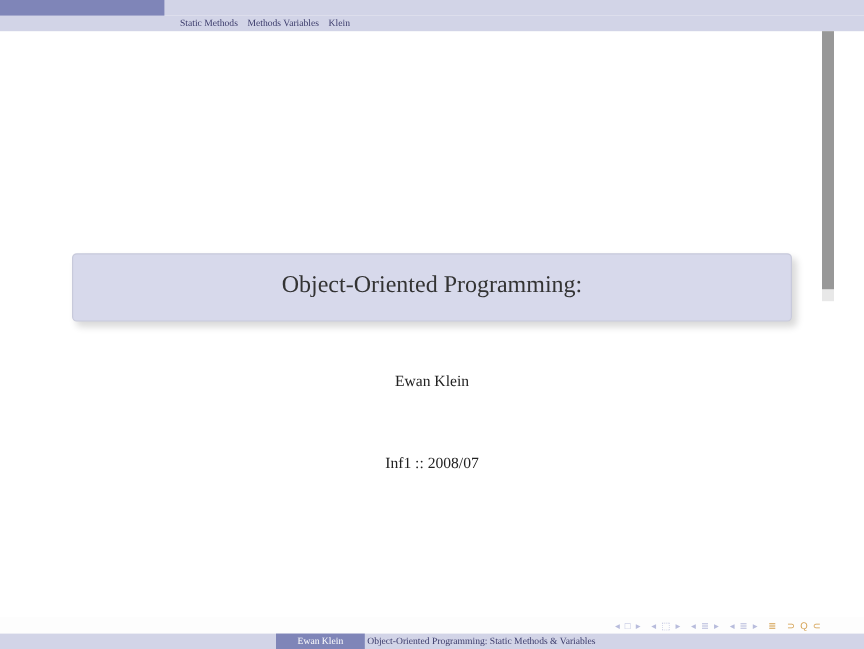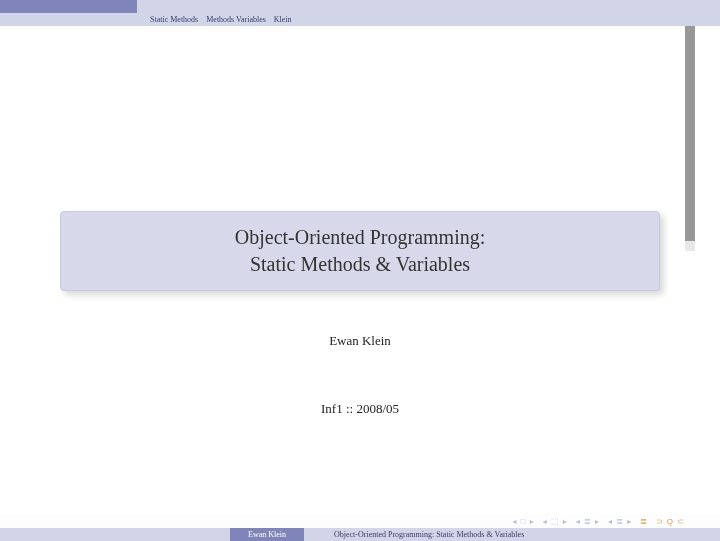--- a/index.html
+++ b/index.html
@@ -13,21 +13,21 @@
 .slide-body{padding:30px 60px 0 60px;position:relative;height:460px}
 .title-box{margin-top:155px;background:#d7d9eb;border:1px solid #c8cadb;border-radius:4px;padding:14px 20px;text-align:center;box-shadow:4px 4px 6px rgba(0,0,0,0.15);position:relative}
 .title-line1{font-size:20px;color:#333;margin-bottom:4px}
 .title-line2{font-size:20px;color:#333}
 .author{text-align:center;margin-top:42px;font-size:13px;color:#222}
 .course{text-align:center;margin-top:52px;font-size:13px;color:#222}
 .foot-controls{position:absolute;bottom:13px;left:0;width:100%;height:14px;background:#fdfdfd;display:flex;justify-content:flex-end;align-items:center;padding-right:35px;font-size:8px;color:#b8bcdc;gap:8px}
 .foot-controls span{letter-spacing:1px}
 .foot-bar{position:absolute;bottom:0;left:0;width:100%;height:13px;background:#d2d4e7;display:flex;align-items:center;font-size:8px;color:#3a3a6a}
 .foot-author-seg{background:#7f85b8;color:#fff;height:13px;display:flex;align-items:center;padding:0 18px;margin-left:230px}
-.foot-title{padding-left:30px}
+.foot-title{padding-left:2px}
 .ctrl-sym{font-family:Arial,sans-serif}
 .ctrl-orange{color:#d4a050}
 </style>
 </head>
 <body>
 
 <div class="top-bar">
   <div class="top-bar-inner"></div>
 </div>
 <div class="nav-bar">
@@ -35,24 +35,23 @@
   <span>Methods Variables</span>
   <span>Klein</span>
 </div>
 
 <div class="scrollbar-track"></div>
 <div class="scrollbar-thumb"></div>
 
 <div class="slide-body">
   <div class="title-box">
     <div class="title-line1">Object-Oriented Programming:</div>
-    <div class="title-line2">Static Methods &amp; Variables</div>
   </div>
   <div class="author">Ewan Klein</div>
-  <div class="course">Inf1 :: 2008/05</div>
+  <div class="course">Inf1 :: 2008/07</div>
 </div>
 
 <div class="foot-controls">
   <span class="ctrl-sym">◂ □ ▸</span>
   <span class="ctrl-sym">◂ ⬚ ▸</span>
   <span class="ctrl-sym">◂ ≣ ▸</span>
   <span class="ctrl-sym">◂ ≣ ▸</span>
   <span class="ctrl-sym ctrl-orange">≣</span>
   <span class="ctrl-sym ctrl-orange">⊃ Q ⊂</span>
 </div>

